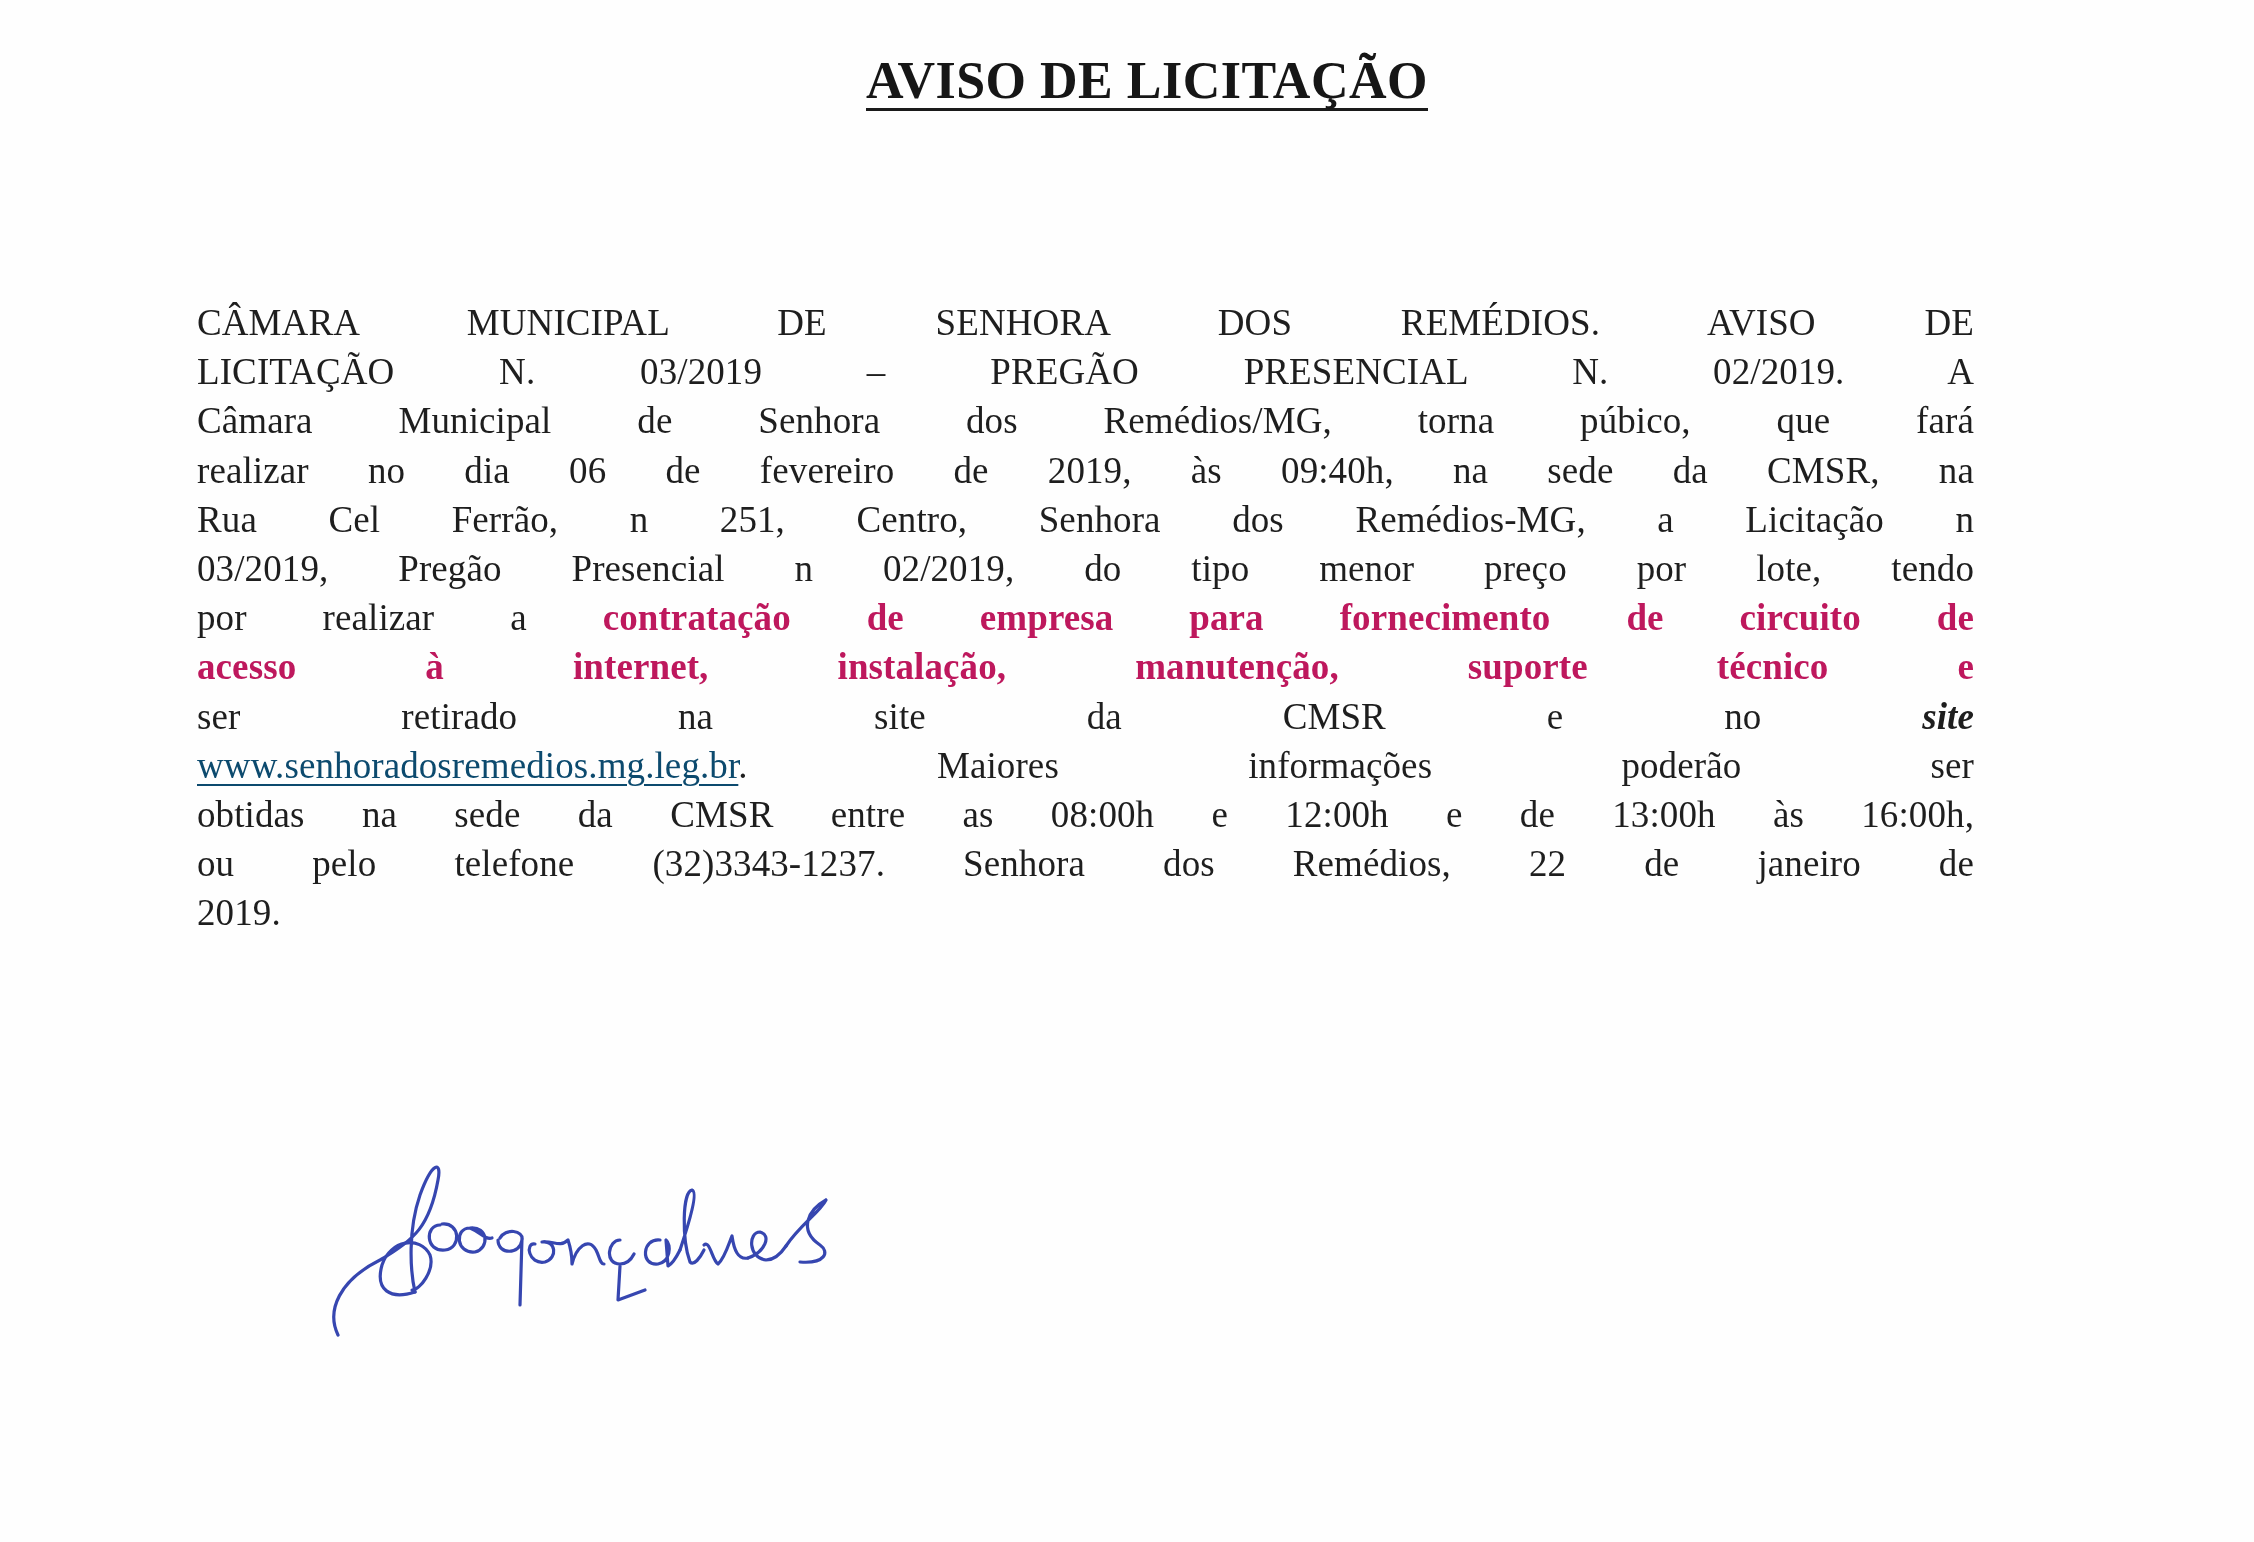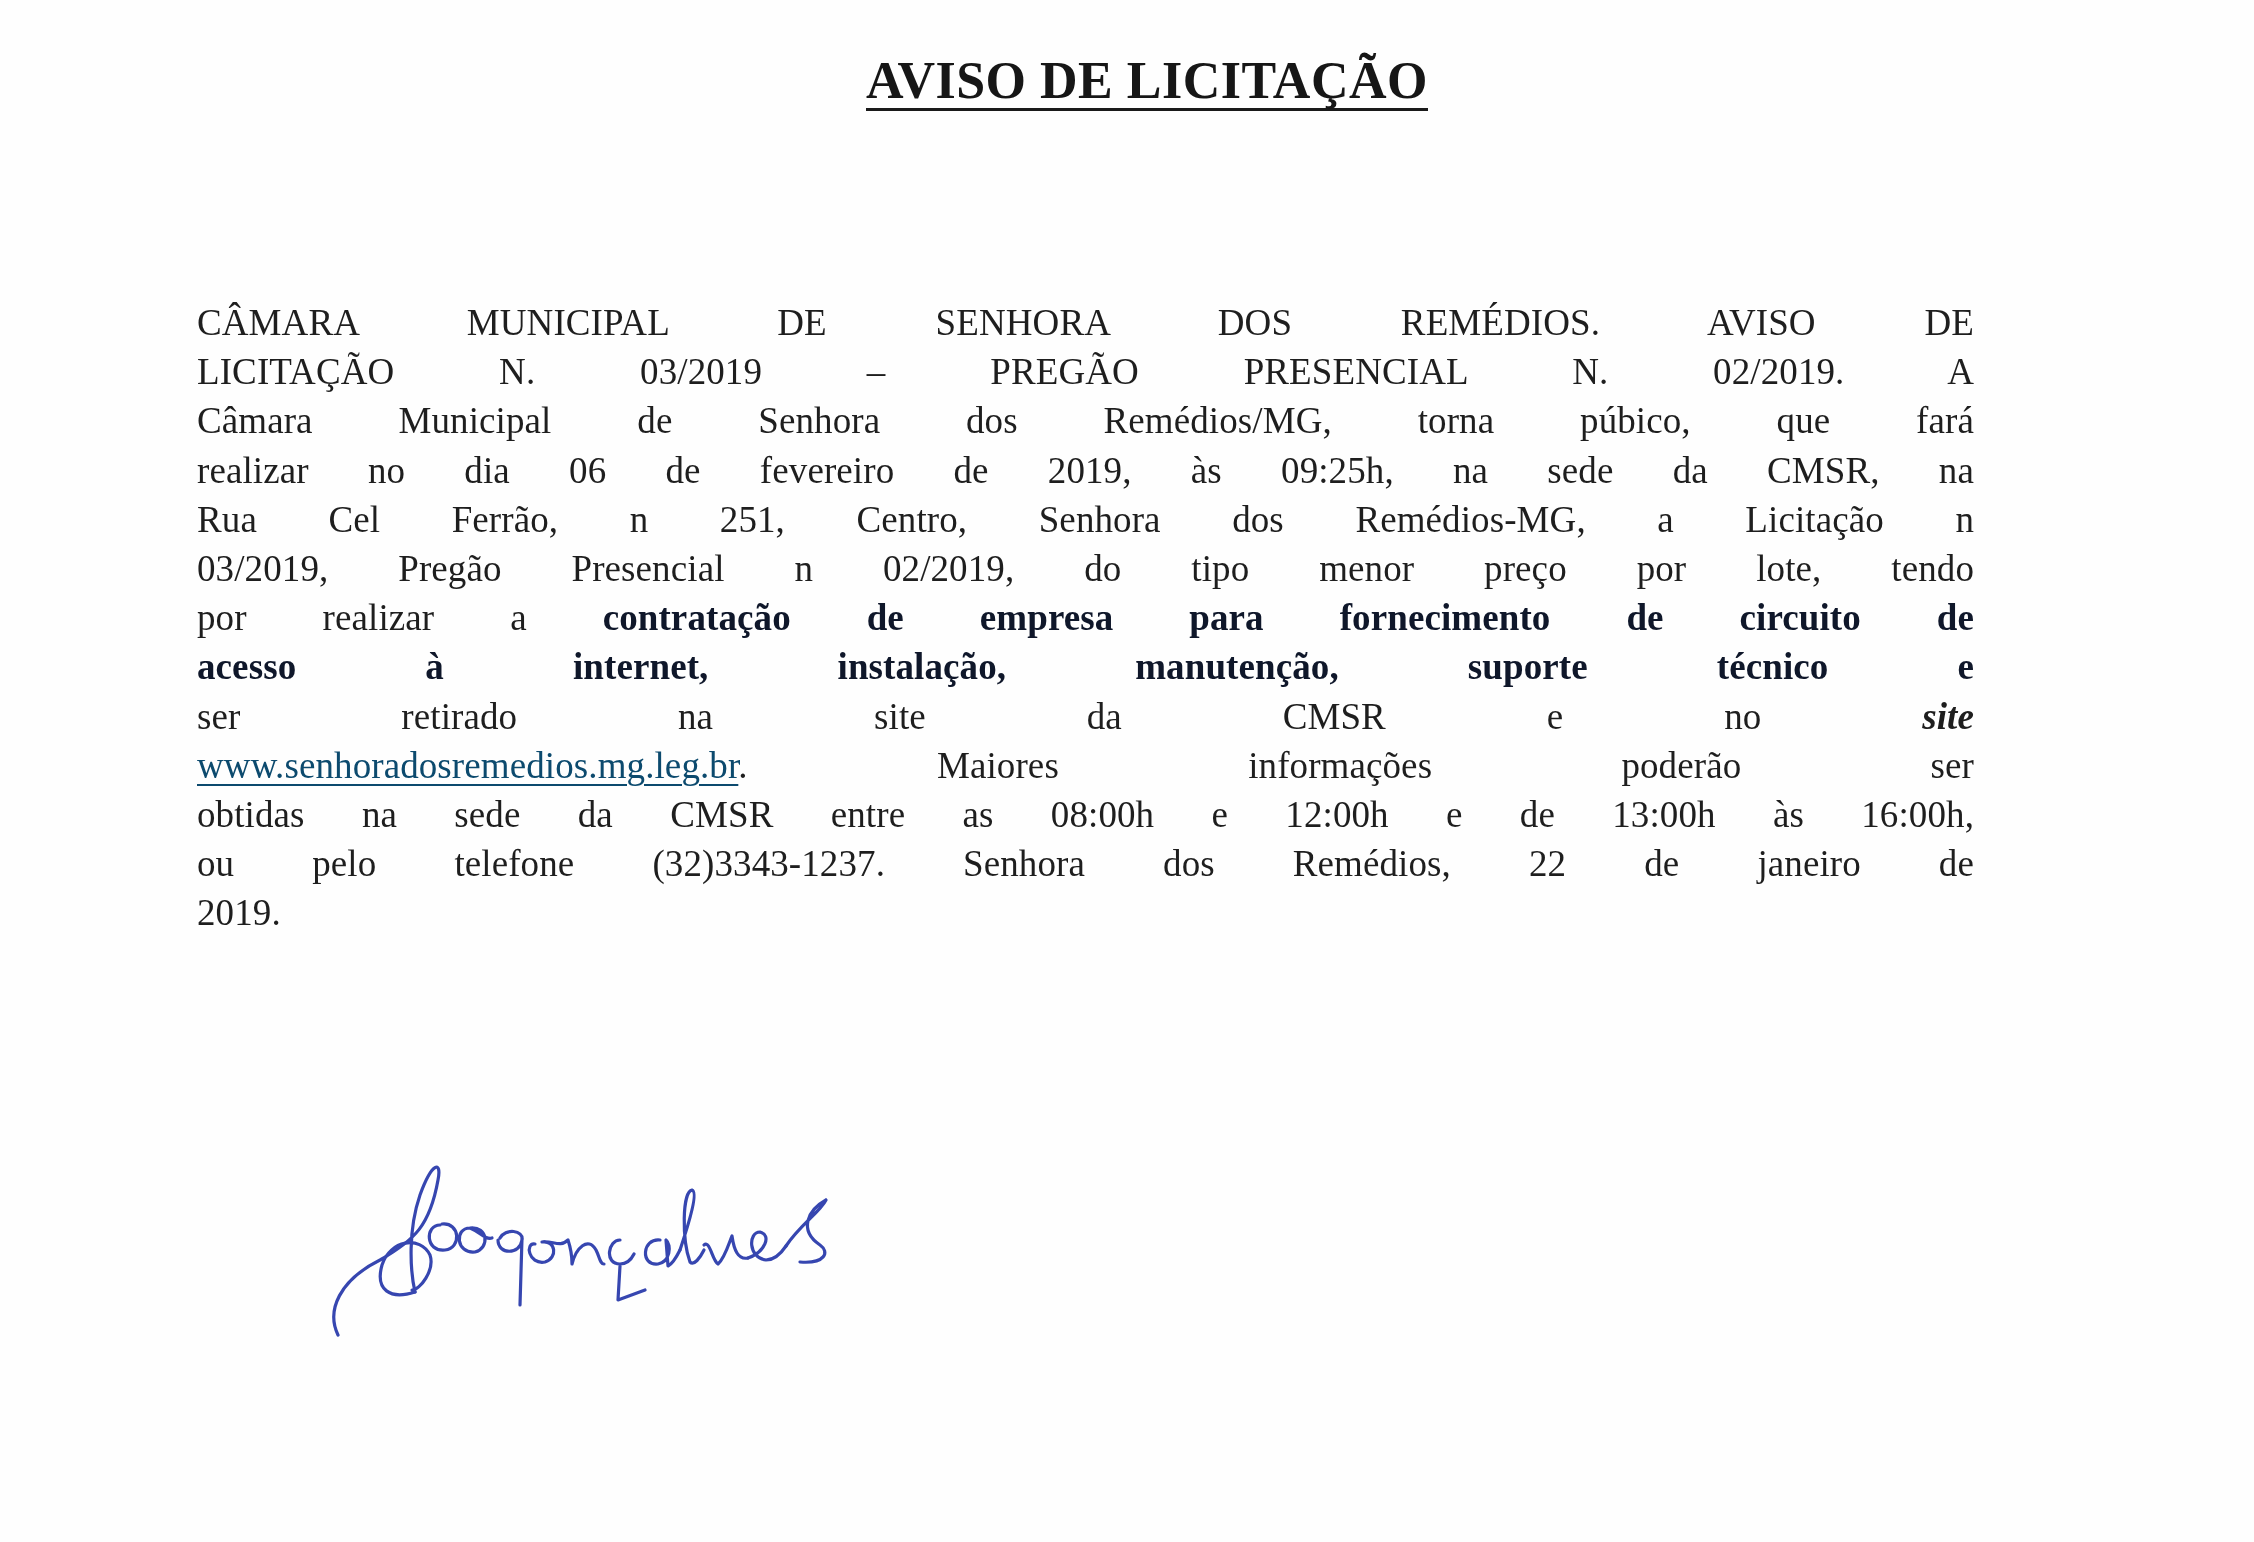--- a/index.html
+++ b/index.html
@@ -50,21 +50,21 @@
     margin: 0;
     font-size: 37px;
     line-height: 49.2px;
     text-align: justify;
     text-align-last: left;
     color: #1e1e1e;
     letter-spacing: 0.1px;
   }
   .body b {
     font-weight: bold;
-    color: #0f172a;
+    color: #be185d;
   }
   .body i { font-style: italic; font-weight: bold; }
   .body a {
     color: #0c4a6e;
     text-decoration: underline;
     text-decoration-thickness: 2px;
     text-underline-offset: 6px;
   }
   .line {
     display: block;
@@ -97,21 +97,21 @@
 <div class="page">
 
   <h1 class="title">
     <span>AVISO DE LICITAÇÃO</span>
   </h1>
 
   <div class="body" id="notice-body">
       <span class="line"><span>CÂMARA MUNICIPAL DE SENHORA DOS REMÉDIOS. AVISO DE</span></span>
       <span class="line"><span>LICITAÇÃO N. 03/2019 – PREGÃO PRESENCIAL N. 02/2019. A</span></span>
       <span class="line"><span>Câmara Municipal de Senhora dos Remédios/MG, torna púbico, que fará</span></span>
-      <span class="line"><span>realizar no dia 06 de fevereiro de 2019, às 09:25h, na sede da CMSR, na</span></span>
+      <span class="line"><span>realizar no dia 06 de fevereiro de 2019, às 09:40h, na sede da CMSR, na</span></span>
       <span class="line"><span>Rua Cel Ferrão, n 251, Centro, Senhora dos Remédios-MG, a Licitação n</span></span>
       <span class="line"><span>03/2019, Pregão Presencial n 02/2019, do tipo menor preço por lote, tendo</span></span>
       <span class="line"><span>por realizar a </span><b>contratação de empresa para fornecimento de circuito de</b></span>
       <span class="line"><b>acesso à internet, instalação, manutenção, suporte técnico e</b></span>
       <span class="line"><span>ser retirado na site da CMSR e no </span><i>site</i></span>
       <span class="line"><a>www.senhoradosremedios.mg.leg.br</a><span>. Maiores informações poderão ser</span></span>
       <span class="line"><span>obtidas na sede da CMSR entre as 08:00h e 12:00h e de 13:00h às 16:00h,</span></span>
       <span class="line"><span>ou pelo telefone (32)3343-1237. Senhora dos Remédios, 22 de janeiro de</span></span>
       <span class="line last"><span>2019.</span></span>
     </div>

